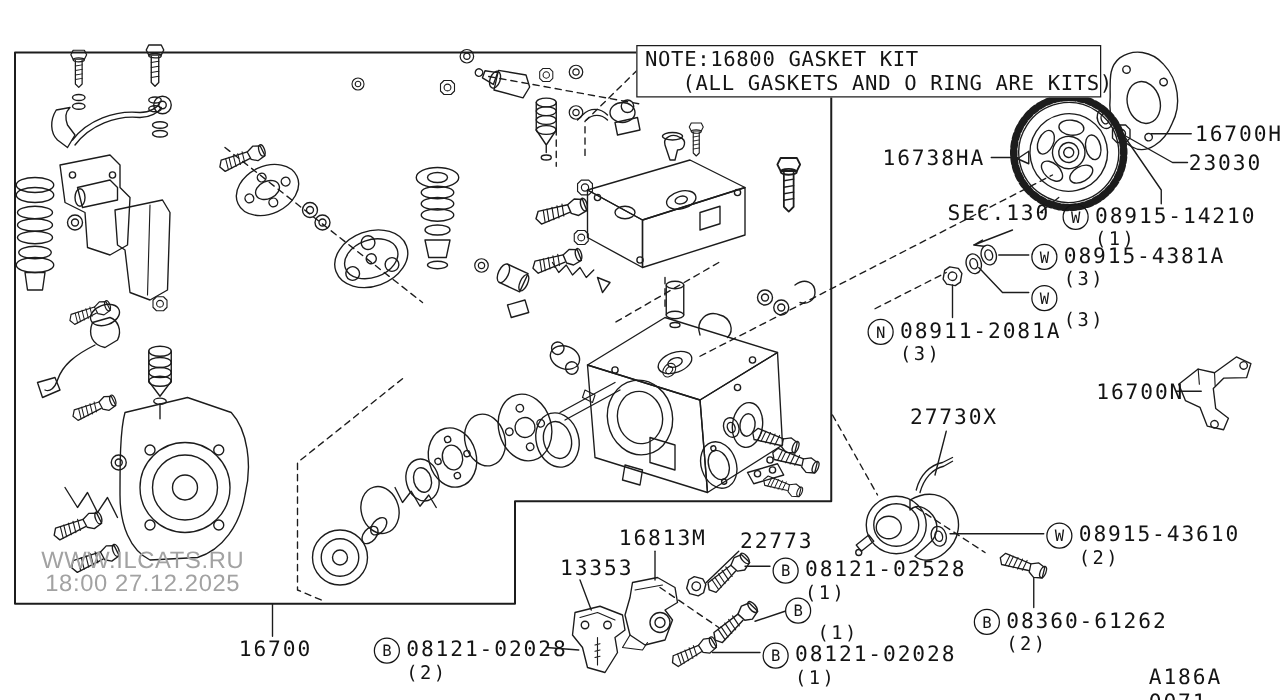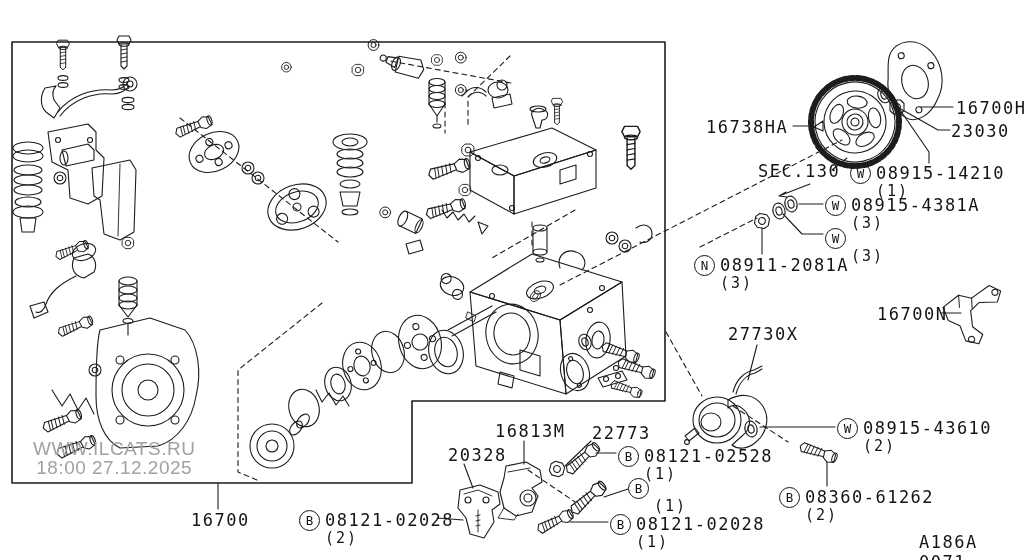--- a/index.html
+++ b/index.html
@@ -417,30 +417,34 @@
     <use href="#wash" x="585" y="342" transform="rotate(-20 585 342) scale(1)" class="thin"></use>
     <use href="#scr" transform="translate(632,356) rotate(-160) scale(0.95)"></use>
     <use href="#scr" transform="translate(648,372) rotate(-160) scale(0.95)"></use>
     <use href="#scr" transform="translate(636,392) rotate(-160) scale(0.8)"></use>
     <path d="M598,378 l24,-7 l5,9 l-24,7 Z"></path>
         <circle cx="606" cy="379" r="2.5"></circle>
         <circle cx="618" cy="376" r="2.5"></circle>
   </g>
 </svg>
 
+<div id="note-box">
+  <div class="nl">NOTE:16800 GASKET KIT</div>
+  <div class="nl nl2">(ALL GASKETS AND O RING ARE KITS)</div>
+</div>
 
 <div class="lbl" style="left:956px;top:99px">16700H</div>
 <div class="lbl" style="left:951px;top:122px">23030</div>
 <div class="lbl" style="left:706px;top:118px">16738HA</div>
 <div class="lbl" style="left:758px;top:162px">SEC.130</div>
 <div class="lbl" style="left:877px;top:305px">16700N</div>
 <div class="lbl" style="left:728px;top:325px">27730X</div>
 <div class="lbl" style="left:495px;top:422px">16813M</div>
 <div class="lbl" style="left:592px;top:424px">22773</div>
-<div class="lbl" style="left:448px;top:446px">20328</div>
+<div class="lbl" style="left:448px;top:446px">13353</div>
 <div class="lbl" style="left:191px;top:511px">16700</div>
 
 <div class="callout" style="left:850px;top:163px">
   <div class="row">
         <span class="circ">W</span>
   <span class="code">08915-14210</span>
       </div>
   <div class="qty">(1)</div>
 </div>
 <div class="callout" style="left:825px;top:195px">

